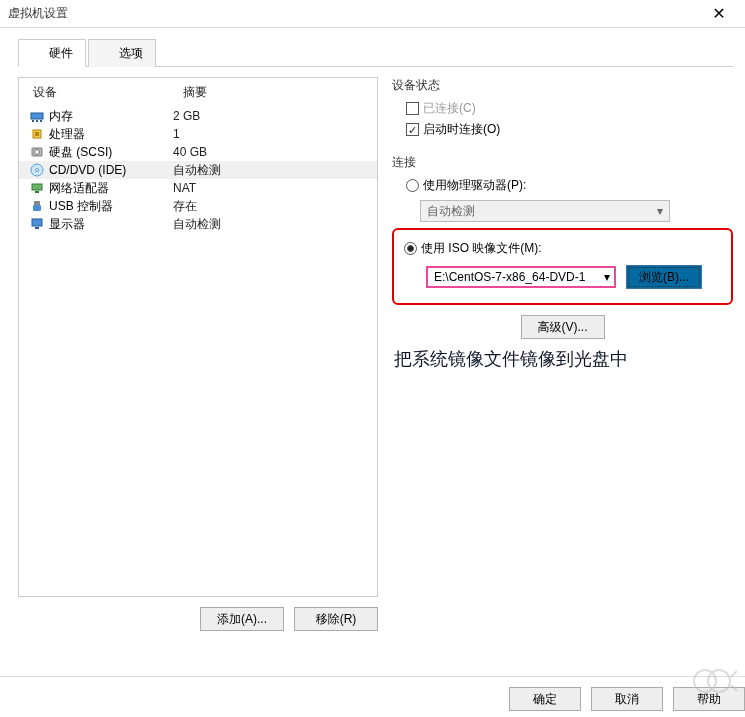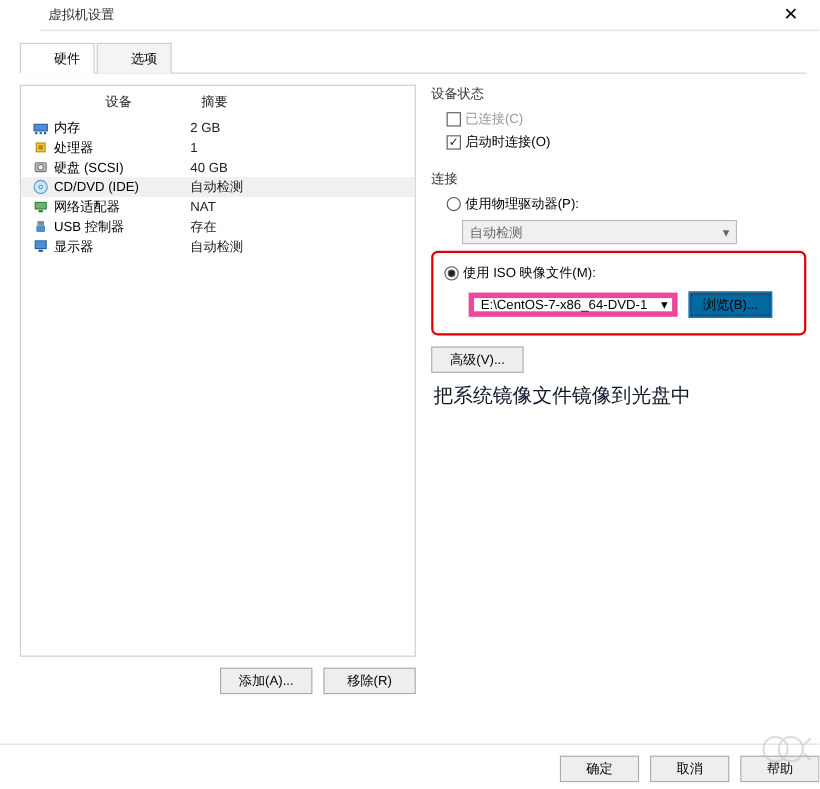--- a/index.html
+++ b/index.html
@@ -1,51 +1,51 @@
 <!DOCTYPE html>
 <html><head>
 <meta charset="utf-8">
 <style>
   * { box-sizing: border-box; font-family: "Microsoft YaHei", "Segoe UI", sans-serif; font-size: 12px; }
   body { margin: 0; background: #fff; width: 745px; height: 717px; position: relative; overflow: hidden; }
-  .titlebar { height: 28px; display: flex; align-items: center; justify-content: space-between; padding: 0 6px 0 8px; border-bottom: 1px solid #ddd; margin-left: 36px; }
+  .titlebar { height: 28px; display: flex; align-items: center; justify-content: space-between; padding: 0 6px 0 8px; border-bottom: 1px solid #ddd; }
   .titlebar-text { color: #333; }
   .close-x { width: 40px; text-align: center; font-size: 16px; line-height: 28px; user-select:none;}
   .content { padding: 10px 12px 4px 18px; }
   .tabs { display: flex; border-bottom: 1px solid #ccc; }
   .tab { padding: 5px 12px 4px 30px; border: 1px solid #ccc; border-bottom: none; background: #fff; position: relative; top: 1px; margin-right: 2px; }
   .tab.active { background: #fff; border-bottom: 1px solid #fff; }
   .tab.inactive { background:#f4f4f4; }
   .pane { display: flex; gap: 14px; padding-top: 10px; }
   .left { width: 360px; }
   .devbox { border: 1px solid #ccc; height: 520px; position: relative; }
   .dev-head { display:flex; padding: 6px 10px 6px 14px; color:#222; }
-  .dev-head .c1 { width: 150px; text-align: center; }
+  .dev-head .c1 { width: 150px; }
   .dev-rows { padding: 0; }
   .dev-row { display:flex; align-items:center; padding: 2px 10px 2px 10px; height:18px;}
   .dev-row.selected { background: #f0f0f0; }
   .dev-row .ico { width:16px; height:16px; margin-right:4px; display:inline-flex; align-items:center; justify-content:center;}
   .dev-row .c1 { width: 144px; display:flex; align-items:center;}
   .dev-row .c2 { color:#222; }
   .btnrow { display:flex; gap:10px; justify-content:flex-end; margin-top:10px; }
   .btn { min-width: 84px; height: 24px; background:#eee; border:1px solid #aaa; padding:2px 14px; text-align:center; line-height:18px;}
   .right { flex:1; position:relative; }
   .group { margin-bottom: 14px; }
   .group-title { color:#333; margin-bottom:4px; }
   .chk-row, .rad-row { display:flex; align-items:center; gap:4px; padding:2px 0 2px 14px; }
   .chkbox, .radbox { width:13px; height:13px; border:1px solid #555; display:inline-flex; align-items:center; justify-content:center; font-size:10px; line-height:10px;}
   .chkbox.checked::after { content:"✓"; color:#222; font-size:11px; }
   .radbox { border-radius:50%; }
   .radbox.inner { width:7px;height:7px;border-radius:50%;background:#222; }
   .select-fake { width: 250px; height:22px; border:1px solid #bbb; background:#f0f0f0; color:#666; padding:2px 6px; display:flex; align-items:center; justify-content:space-between; margin:4px 0 6px 28px;}
   .redbox { border:2px solid #e00000; border-radius:6px; padding:8px 10px 14px 6px; margin-top:6px;}
   .iso-row { display:flex; gap:10px; margin:6px 0 0 26px; align-items:center;}
-  .combo { width: 190px; height:22px; border:5px solid #ec4899; display:flex; align-items:center; justify-content:space-between; padding:0 4px 0 6px; }
+  .combo { width: 190px; height:22px; border:2px solid #ec4899; display:flex; align-items:center; justify-content:space-between; padding:0 4px 0 6px; }
   .browse { width:76px; height:24px; border:1px solid #3a6ea5; outline:1px dotted #333; outline-offset:-3px; background:#0369a1; text-align:center; line-height:22px;}
-  .adv-row { display:flex; justify-content:flex-start; margin-top:10px;}
+  .adv-row { display:flex; justify-content:center; margin-top:10px;}
   .annot { color:#0f172a; font-size:18px; margin-top:8px; margin-left:2px; font-family: Liberation Sans, sans-serif;}
   .footer { position:absolute; bottom:6px; right:0; display:flex; gap:10px;}
   .footer .btn { min-width:72px; }
   .hr { border-top:1px solid #ddd; position:absolute; bottom:40px; left:0; right:0;}
   svg { display:block; }
   .wm { position:absolute; right:6px; bottom:18px; opacity:.5; }
 </style>
 </head>
 <body>
 

